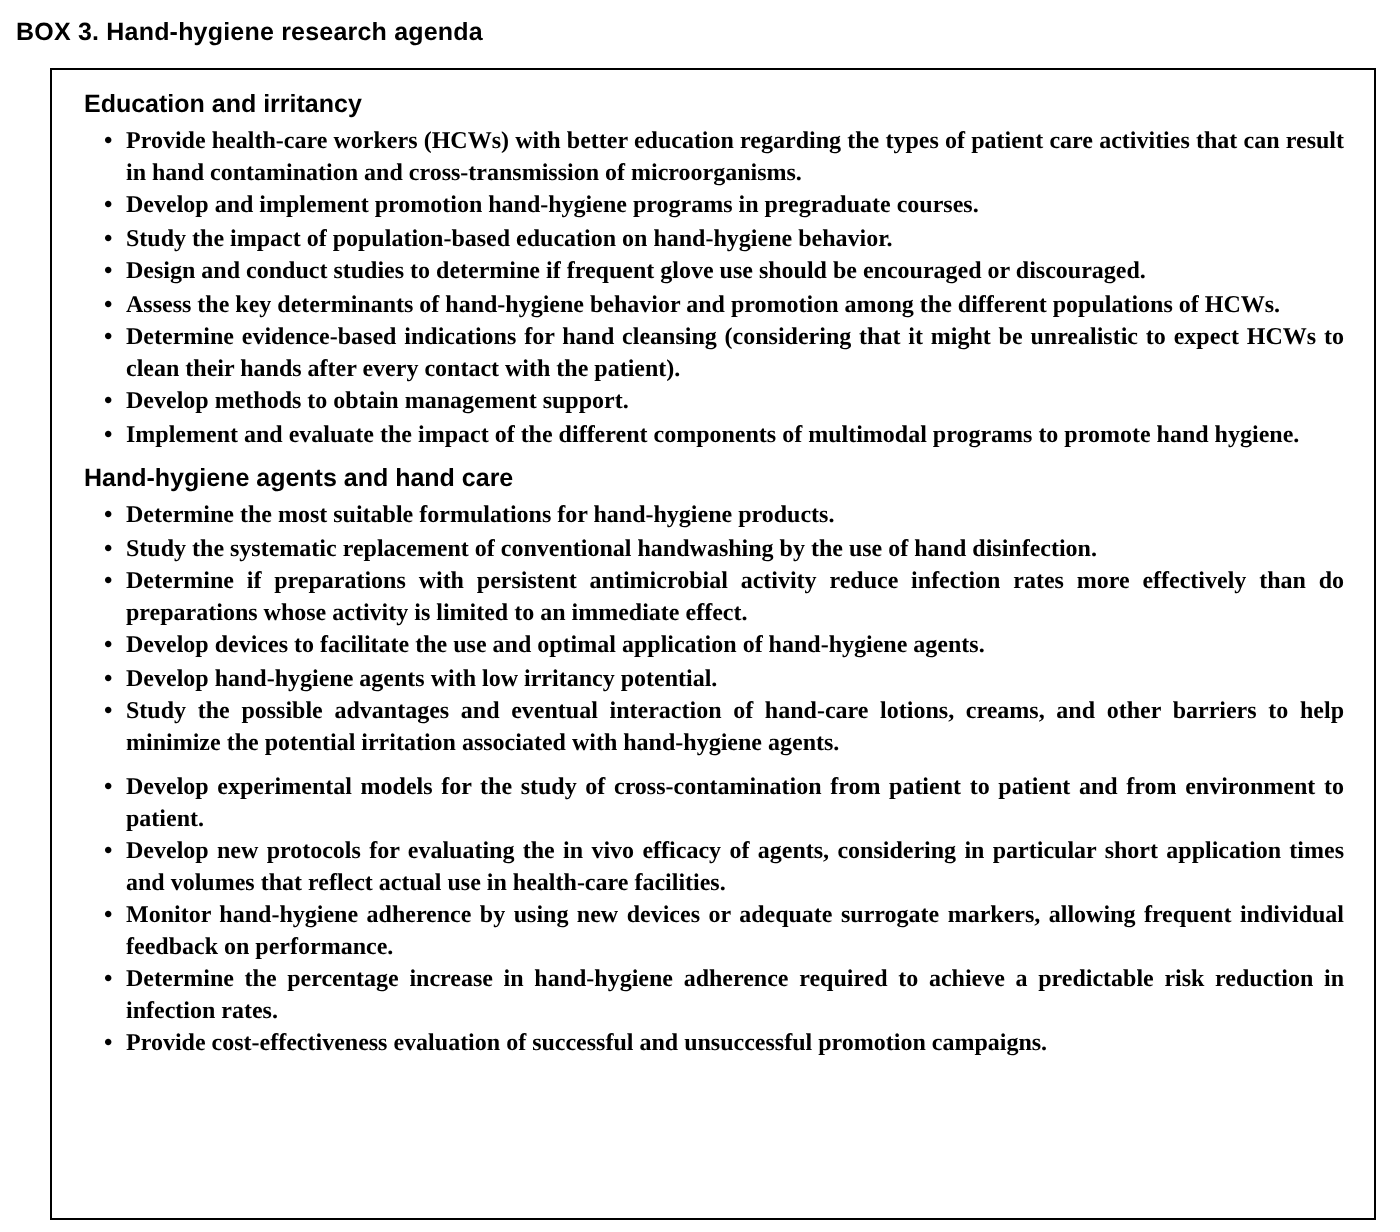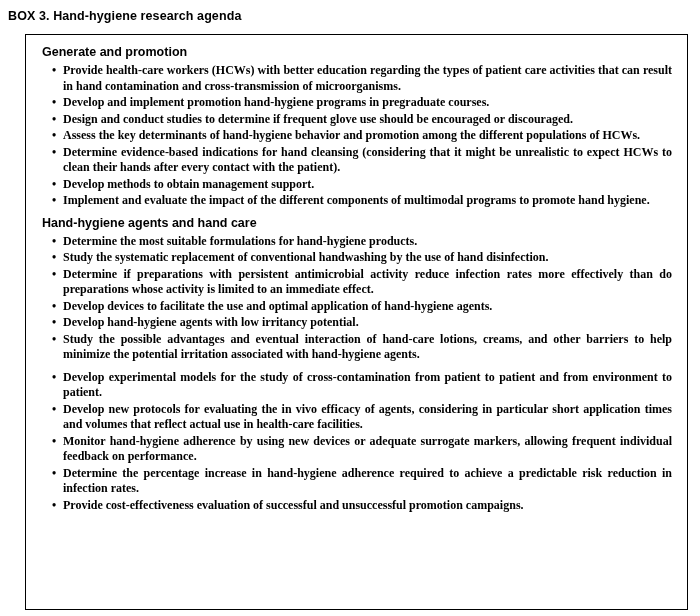--- a/index.html
+++ b/index.html
@@ -73,24 +73,25 @@
 </style>
 </head>
 <body>
 
 <div class="page">
   <div class="box-title">BOX 3. Hand-hygiene research agenda</div>
 
   <div class="agenda-box">
     <div id="sections">
   <section class="section">
-    <h2 class="section-heading">Generate and promotion</h2>
+    <h2 class="section-heading">Education and irritancy</h2>
     <ul class="bullet-list">
             <li class="bullet-item">Provide health-care workers (HCWs) with better education regarding the types of patient care activities that can result in hand contamination and cross-transmission of microorganisms.</li>
             <li class="bullet-item">Develop and implement promotion hand-hygiene programs in pregraduate courses.</li>
+            <li class="bullet-item">Study the impact of population-based education on hand-hygiene behavior.</li>
             <li class="bullet-item">Design and conduct studies to determine if frequent glove use should be encouraged or discouraged.</li>
             <li class="bullet-item">Assess the key determinants of hand-hygiene behavior and promotion among the different populations of HCWs.</li>
             <li class="bullet-item">Determine evidence-based indications for hand cleansing (considering that it might be unrealistic to expect HCWs to clean their hands after every contact with the patient).</li>
             <li class="bullet-item">Develop methods to obtain management support.</li>
             <li class="bullet-item">Implement and evaluate the impact of the different components of multimodal programs to promote hand hygiene.</li>
           </ul>
   </section>
 
   <section class="section">
     <h2 class="section-heading">Hand-hygiene agents and hand care</h2>

